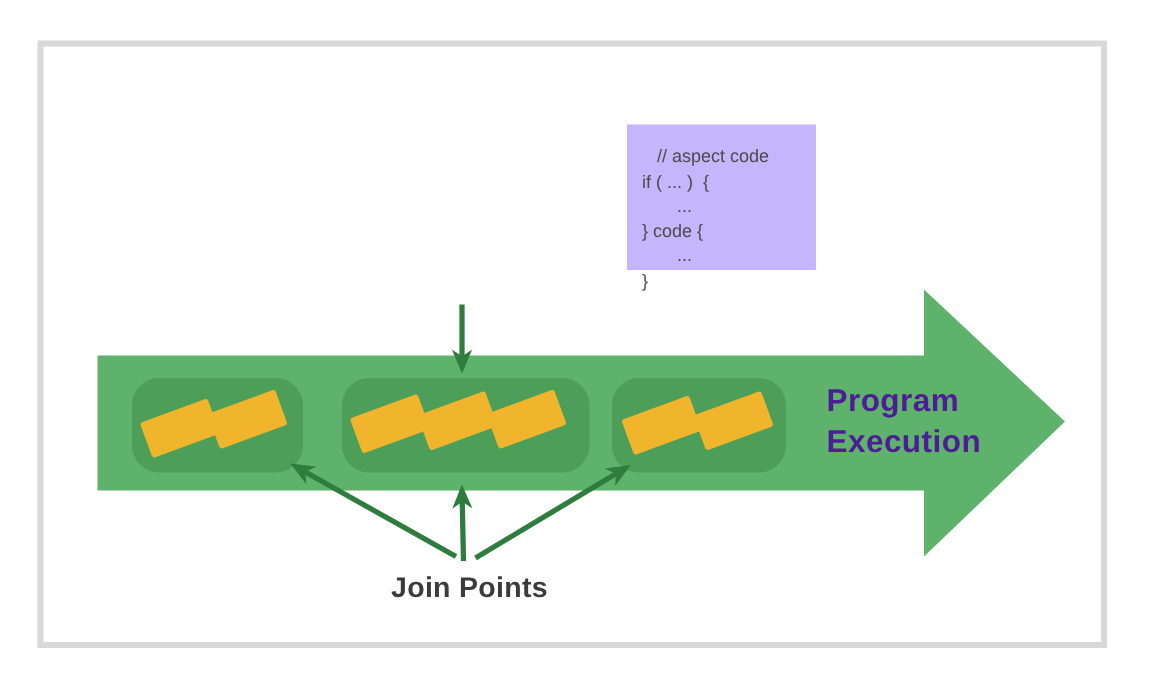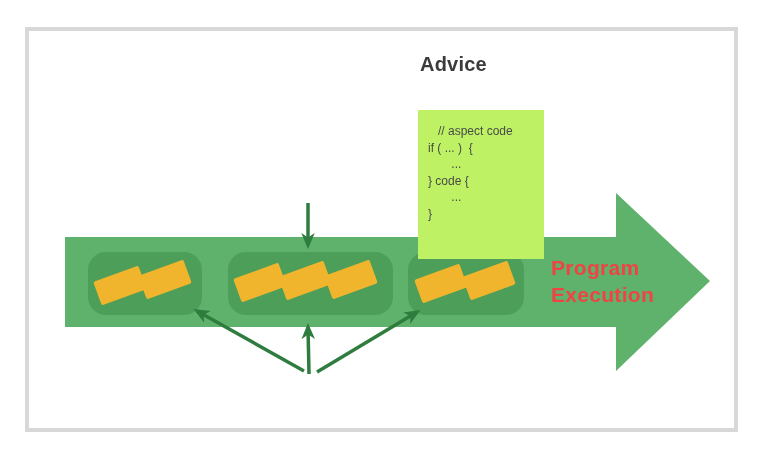--- a/index.html
+++ b/index.html
@@ -19,26 +19,26 @@
   .g3{left:408px;width:116px;}
 
   .block{position:absolute;width:48px;height:25px;background:#f0b42d;border-radius:2px;
          transform:rotate(-20deg);}
 
   .label{position:absolute;z-index:4;color:#3b3b3b;font-weight:bold;letter-spacing:.2px;}
   .pointcut-label{left:309px;top:171px;transform:translateX(-50%);font-size:19px;}
   .joinpoints-label{left:313px;top:382px;transform:translateX(-50%);font-size:19px;white-space:nowrap;}
   .advice-label{left:420px;top:53px;font-size:20px;}
 
-  .advice-box{position:absolute;left:418px;top:83px;width:126px;height:149px;
-              background:#bef264;z-index:2;box-sizing:border-box;padding:13px 4px 0 10px;margin-top:27px;}
+  .advice-box{position:absolute;left:418px;top:83px;width:126px;height:97px;
+              background:#c4b5fd;z-index:2;box-sizing:border-box;padding:13px 4px 0 10px;}
   .code-line{font-size:12px;line-height:16.5px;color:#4a4a4a;white-space:pre;font-weight:500;}
 
   .prog-exec{position:absolute;left:551px;top:254px;width:110px;z-index:4;
-             color:#ef4444;font-weight:bold;font-size:21px;line-height:27px;letter-spacing:.3px;}
+             color:#4c1d95;font-weight:bold;font-size:21px;line-height:27px;letter-spacing:.3px;}
 </style>
 </head>
 <body>
 
 <div class="stage">
 
   <div class="frame"></div>
 
   <svg class="svg-layer big-arrow-layer" viewBox="0 0 768 461">
     <polygon points="65,237 616,237 616,193 710,281 616,371 616,327 65,327" fill="#5fb26b"></polygon>
@@ -66,22 +66,22 @@
     </defs>
     <g stroke="#2e7d3e" stroke-width="3.5" fill="none">
       <line x1="308" y1="203" x2="308" y2="245" marker-end="url(#ah)"></line>
       <line x1="304" y1="371" x2="197" y2="311" marker-end="url(#ah)"></line>
       <line x1="309" y1="374" x2="308" y2="327" marker-end="url(#ah)"></line>
       <line x1="317" y1="372" x2="417" y2="312" marker-end="url(#ah)"></line>
     </g>
   </svg>
 
 
+  <div class="label joinpoints-label">Join Points</div>
 
-  <div class="label advice-label">Advice</div>
 
   <div class="advice-box">
     <div class="code-line">   // aspect code</div>
     <div class="code-line">if ( ... )  {</div>
     <div class="code-line">       ...</div>
     <div class="code-line">} code {</div>
     <div class="code-line">       ...</div>
     <div class="code-line">}</div>
   </div>
 

